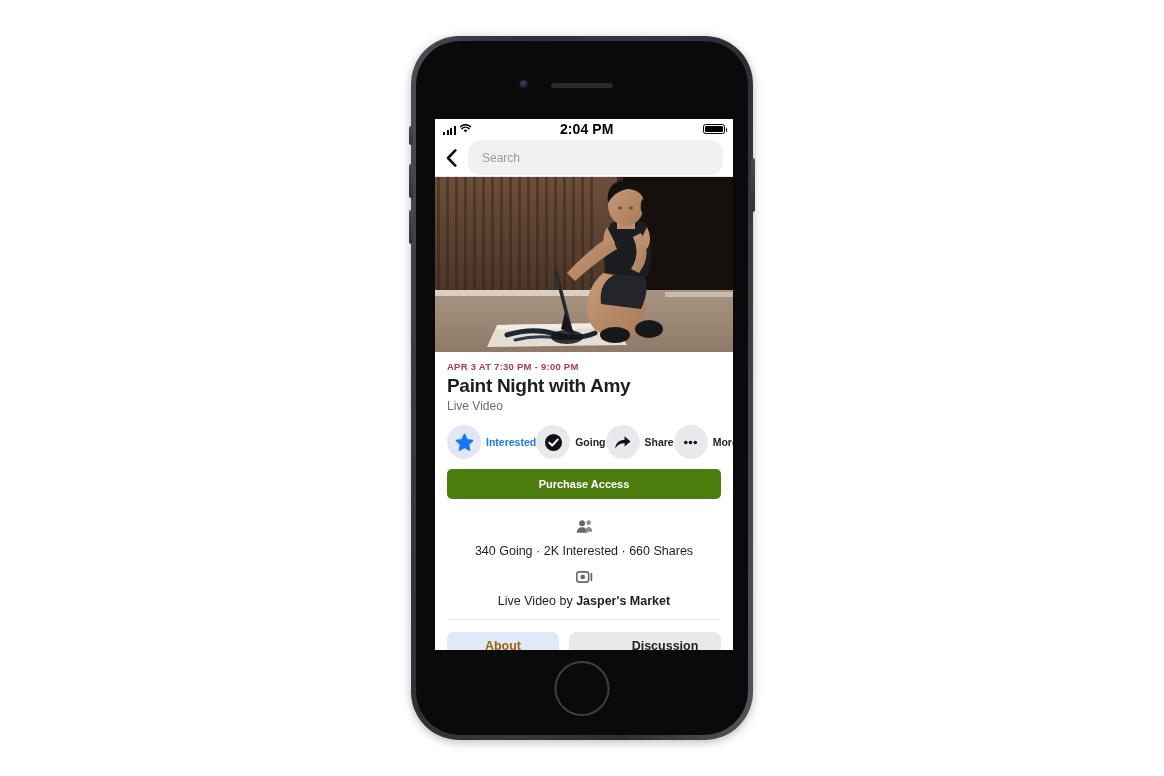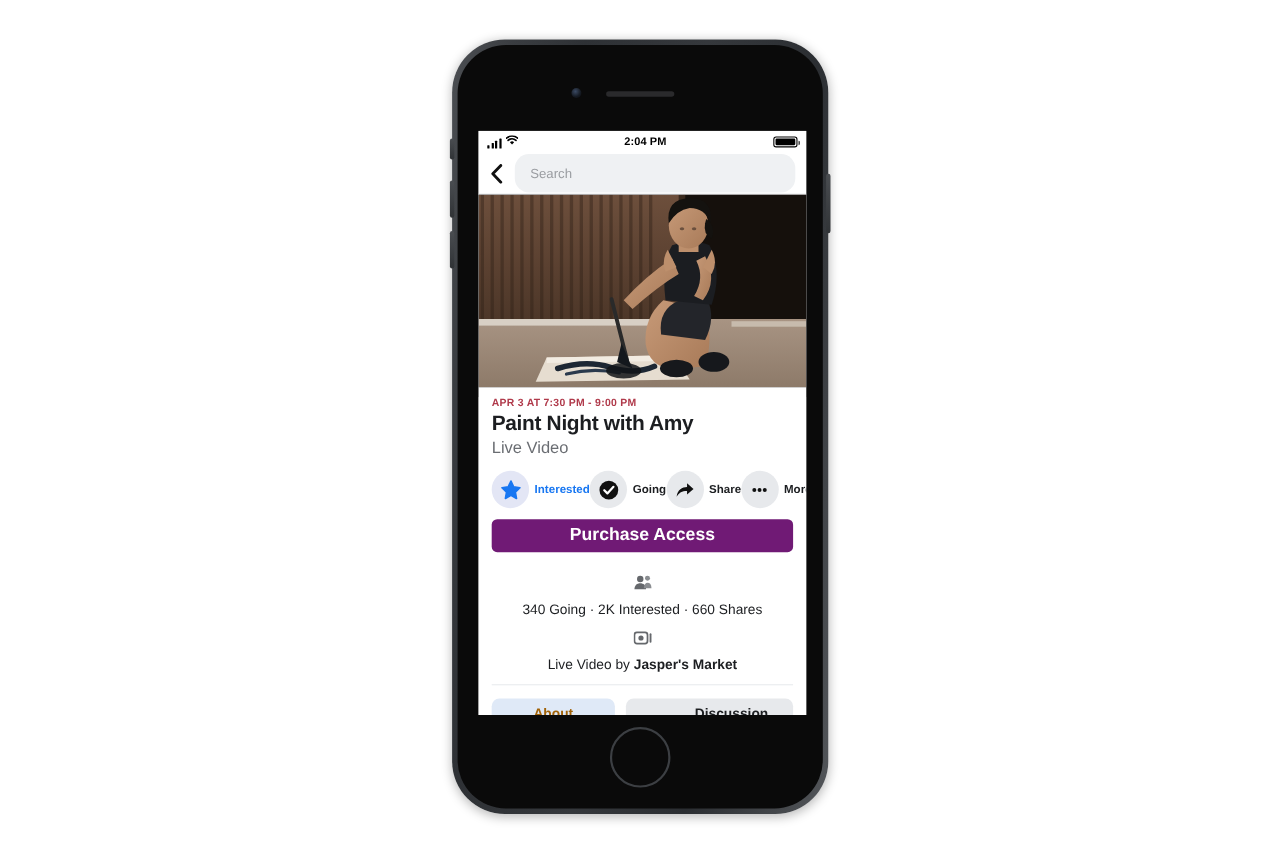--- a/index.html
+++ b/index.html
@@ -87,21 +87,21 @@
     font-size: 10px; font-weight: bold;
     color: #000;
   }
   .sb-left { display: flex; align-items: flex-end; gap: 4px; }
   .signal { display: flex; align-items: flex-end; gap: 1.5px; height: 9px; }
   .signal i { width: 2px; background: #000; border-radius: .5px; display:block; }
   .signal i:nth-child(1){ height: 3px; }
   .signal i:nth-child(2){ height: 5px; }
   .signal i:nth-child(3){ height: 7px; }
   .signal i:nth-child(4){ height: 9px; }
-  .sb-time { flex: 1; text-align: center; letter-spacing: .1px; font-size: 10px; }
+  .sb-time { flex: 1; text-align: center; letter-spacing: .1px; font-size: 14px; }
   .sb-right { display: flex; align-items: center; }
   .battery {
     width: 22px; height: 10px;
     border: 1px solid #000; border-radius: 2.5px;
     padding: 1px; position: relative;
   }
   .battery::after {
     content:''; position: absolute; right: -3px; top: 3px;
     width: 1.5px; height: 4px; background: #000; border-radius: 0 1px 1px 0;
   }
@@ -150,21 +150,21 @@
     text-transform: uppercase;
   }
   .event-title {
     margin-top: 3px;
     font-size: 19px; font-weight: bold;
     color: #1c1e21;
     letter-spacing: -.3px;
   }
   .event-subtitle {
     margin-top: 2px;
-    font-size: 15px;
+    font-size: 12px;
     color: #6a6d72;
   }
 
   
   .actions {
     display: flex;
     margin-top: 12px;
     padding-bottom: 10px;
   }
   .action {
@@ -184,25 +184,25 @@
     font-size: 10.5px; font-weight: bold;
     color: #1c1e21;
   }
   .action-label.accent { color: #1877f2; }
 
   
   .cta {
     display: block;
     width: 100%;
     height: 30px;
-    background: #701a75;
+    background: #4d7c0f;
     color: #ffffff;
     border: none; border-radius: 5px;
     font-family: "Liberation Sans", sans-serif;
-    font-size: 16px; font-weight: bold;
+    font-size: 11px; font-weight: bold;
     cursor: pointer;
     margin-bottom: 14px;
   }
 
   
   .info-row {
     display: flex; align-items: center;
     gap: 9px;
     padding: 5px 0;
     font-size: 12.5px;

